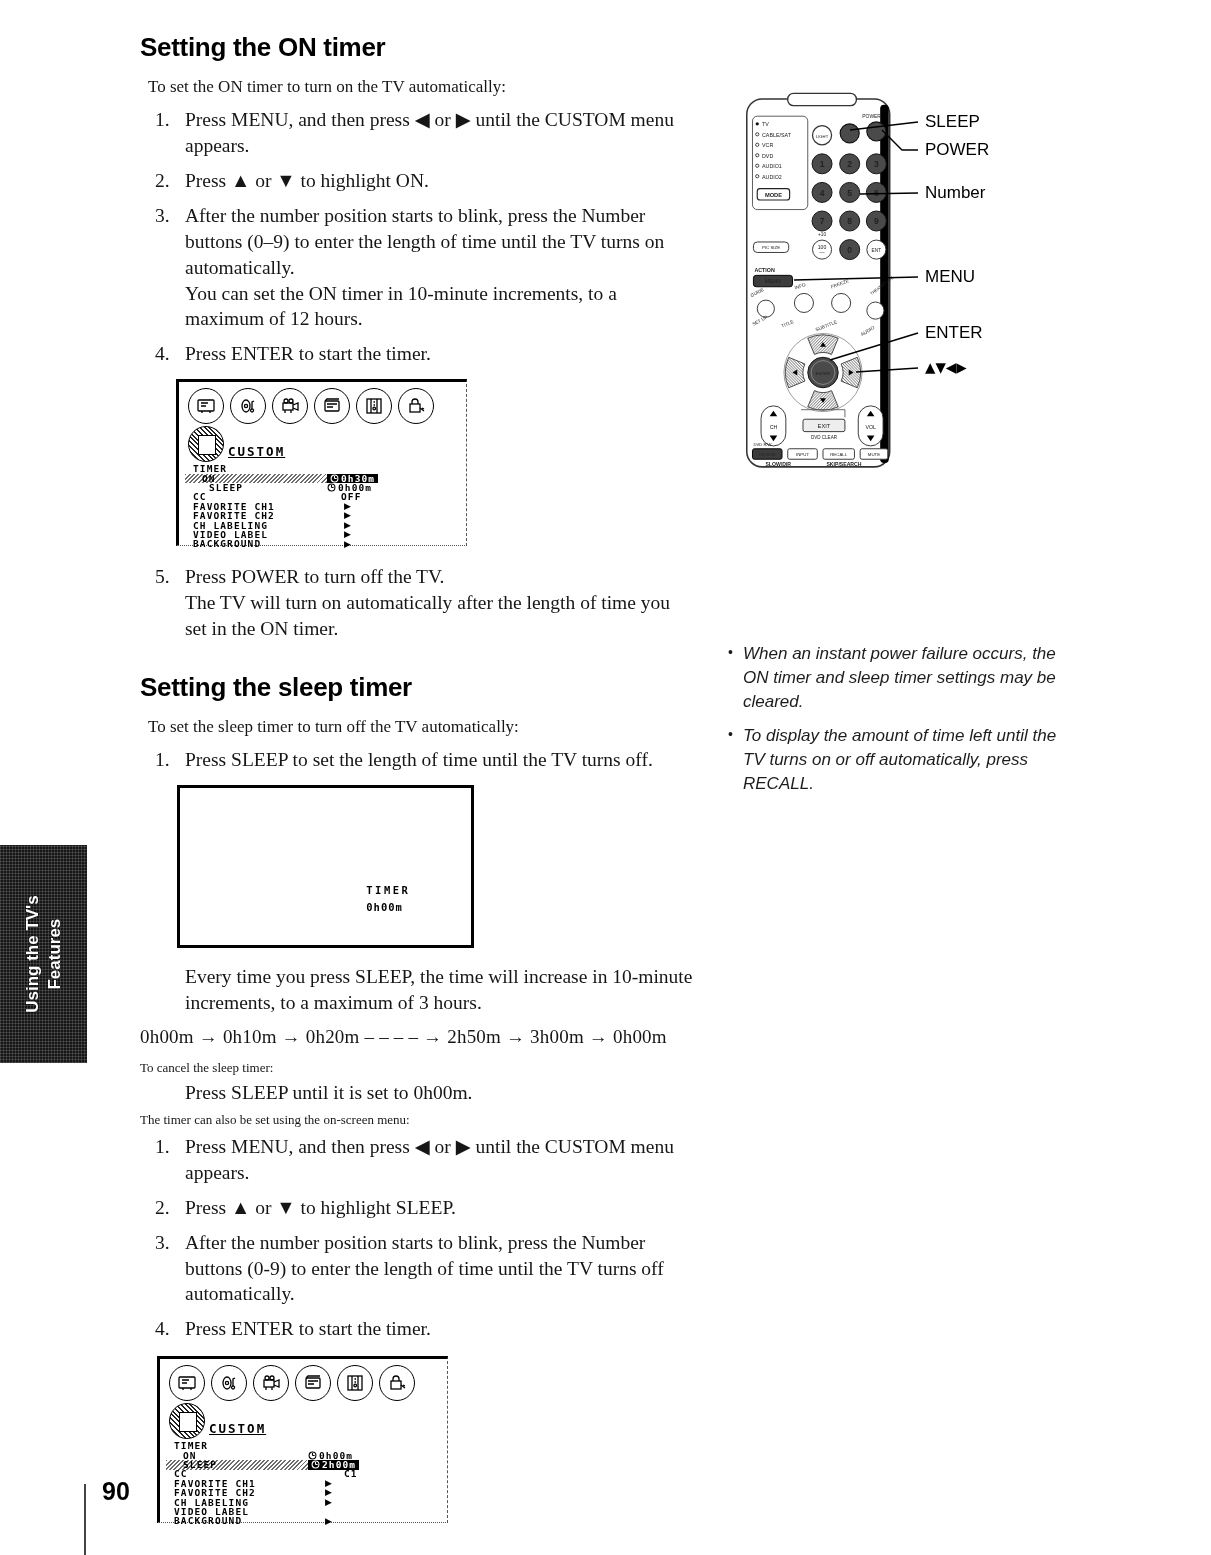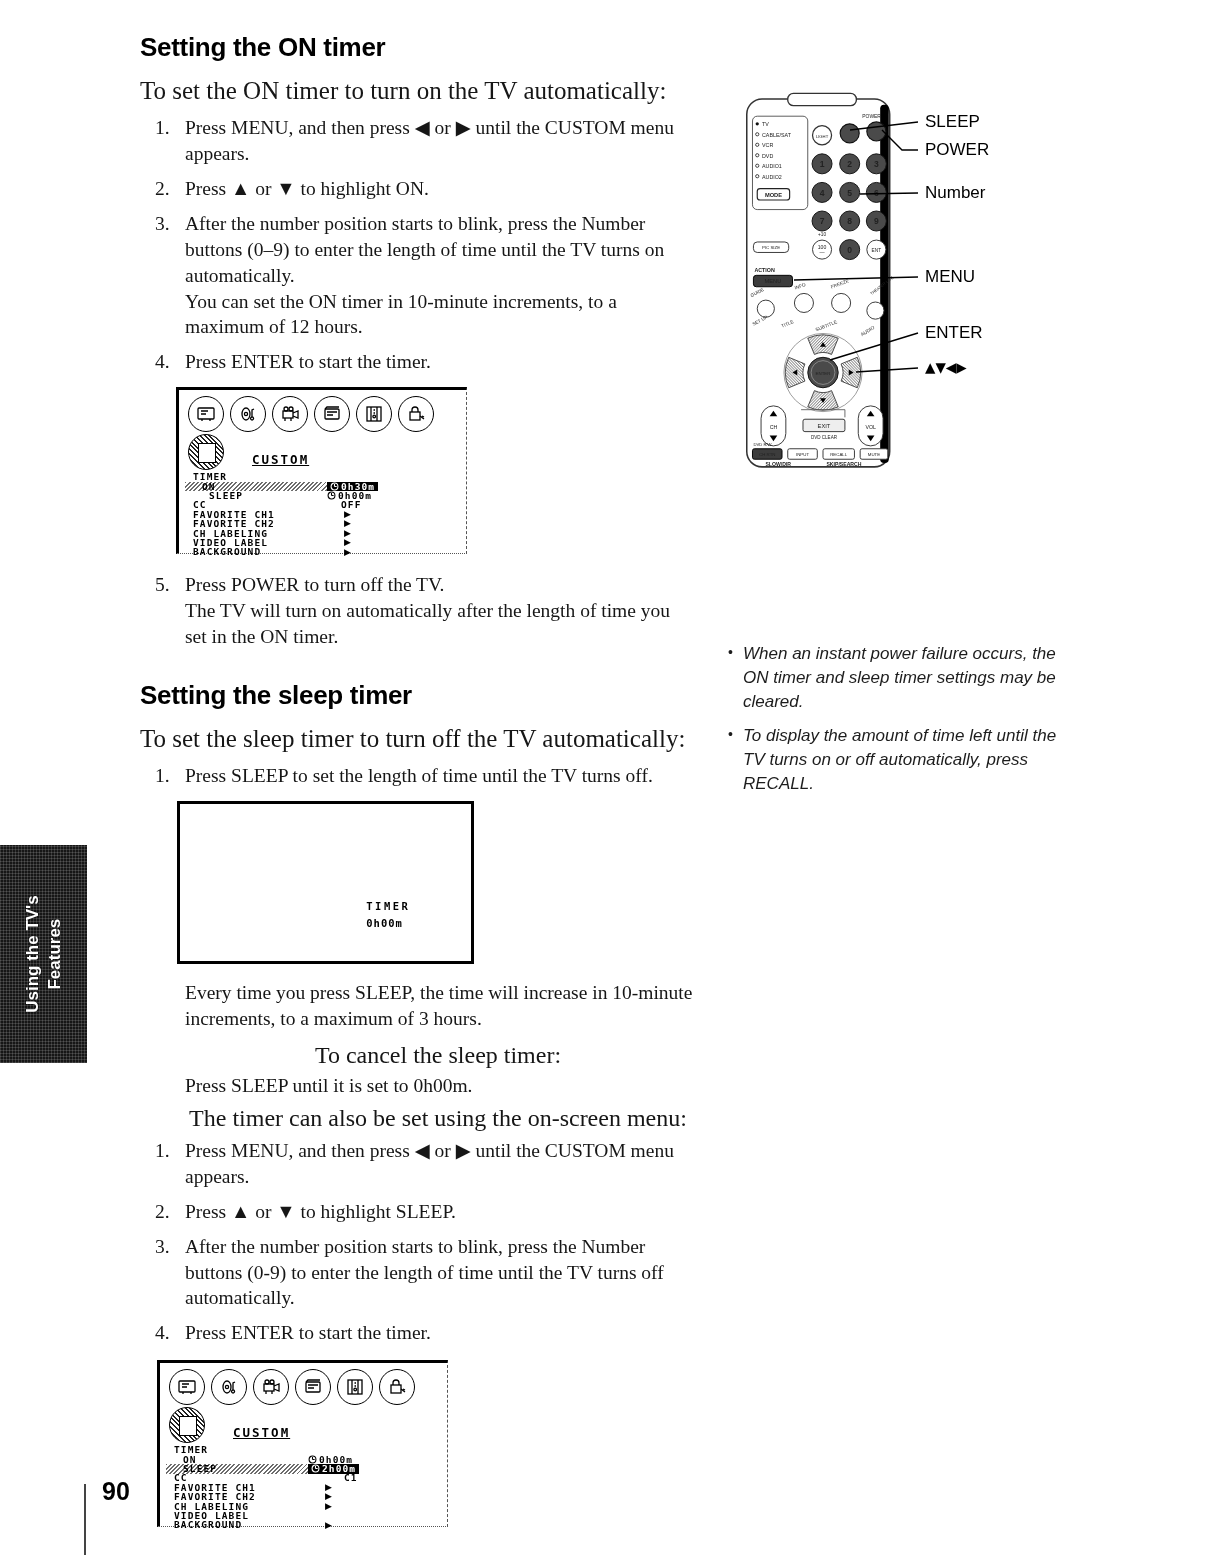--- a/index.html
+++ b/index.html
@@ -4,41 +4,41 @@
 <style>
   html,body{margin:0;padding:0;background:#888;}
   .page{position:relative;width:1211px;height:1555px;background:#ffffff;
         font-family:"Liberation Serif","DejaVu Serif",serif;color:#161616;overflow:hidden;margin:0 auto;}
 
   
   .leftcol{position:absolute;left:140px;top:32px;width:596px;}
   h1.sec{font-family:"Liberation Sans",sans-serif;font-weight:bold;font-size:26px;
          letter-spacing:-0.3px;color:#000;margin:0 0 14px 0;}
   h1.sec2{margin-top:30px;}
-  p.intro{font-size:25px;margin:0 0 10px 0;}
+  p.intro{font-size:17px;margin:0 0 10px 8px;}
   .step{display:flex;font-size:19.5px;line-height:1.33;margin:4px 0 9px 0;}
   .step .n{flex:0 0 30px;padding-left:15px;}
   .step .t{flex:1;white-space:pre-line;}
   .para-ind{font-size:19.5px;line-height:1.33;margin:10px 0 10px 45px;white-space:pre-line;}
   .seq{font-size:19px;margin:6px 0 12px 0;letter-spacing:0.2px;}
-  .plain{font-size:24px;margin:6px 0 6px 0;text-align:center;}
+  .plain{font-size:13px;margin:6px 0 6px 0;}
   .plain-ind{font-size:19.5px;margin:2px 0 8px 45px;}
 
   
   .osd{position:relative;width:287px;height:163px;background:#fff;
        border-top:3px solid #000;border-left:3px solid #000;
        border-right:1px dashed #555;border-bottom:1px dotted #555;
        font-family:"DejaVu Sans Mono",monospace;font-weight:bold;color:#000;}
   .osd1{margin:12px 0 18px 36px;}
   .osd2{margin:14px 0 0 17px;}
   .icorow{position:absolute;top:6px;left:9px;display:flex;gap:6px;}
   .ico{width:34px;height:34px;border:1.7px solid #000;border-radius:50%;
        display:flex;align-items:center;justify-content:center;background:#fff;}
   .ico svg{width:20px;height:20px;stroke:#000;fill:none;stroke-width:1.3;}
-  .customrow{position:absolute;top:44px;left:9px;display:flex;align-items:flex-end;gap:28px;}
+  .customrow{position:absolute;top:44px;left:9px;display:flex;align-items:flex-end;gap:4px;}
   .custico{width:34px;height:34px;border-radius:50%;border:1.5px solid #000;
        background:repeating-linear-gradient(45deg,#222 0 1.4px,#fff 1.4px 3.4px);position:relative;}
   .custico:after{content:"";position:absolute;left:9px;top:8px;width:16px;height:18px;
        background:#fff;border:1px solid #000;}
   .customlabel{font-size:12.5px;letter-spacing:2px;text-decoration:underline;padding-bottom:3px;}
   .mrows{position:absolute;top:82px;left:6px;right:4px;}
   .mrow{display:flex;align-items:center;height:9.4px;font-size:9.5px;letter-spacing:1.1px;line-height:1;}
   .ml{flex:0 0 142px;white-space:nowrap;padding-left:8px;box-sizing:border-box;}
   .ml.i1{padding-left:17px;}
   .ml.i2{padding-left:24px;}
@@ -235,20 +235,21 @@
       <span class="t">Press SLEEP to set the length of time until the TV turns off.</span>
     </div>
 
     <div class="sleepbox">
       <span class="t1">TIMER</span>
       <span class="t2">0h00m</span>
     </div>
 
     <div class="para-ind">Every time you press SLEEP, the time will increase in 10-minute
 increments, to a maximum of 3 hours.</div>
+    <div class="seq">0h00m → 0h10m → 0h20m – – – – → 2h50m → 3h00m → 0h00m</div>
     <div class="plain">To cancel the sleep timer:</div>
     <div class="plain-ind">Press SLEEP until it is set to 0h00m.</div>
     <div class="plain">The timer can also be set using the on-screen menu:</div>
 
     <div class="step">
       <span class="n">1.</span>
       <span class="t">Press MENU, and then press ◀ or ▶ until the CUSTOM menu
 appears.</span>
     </div>
     <div class="step">

